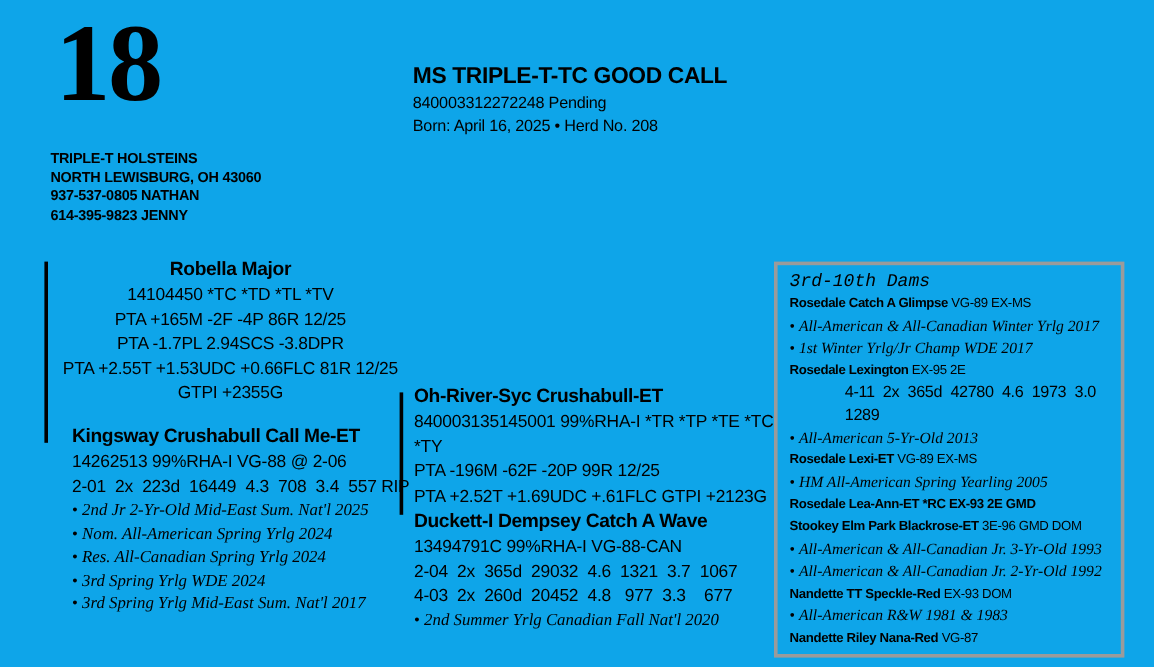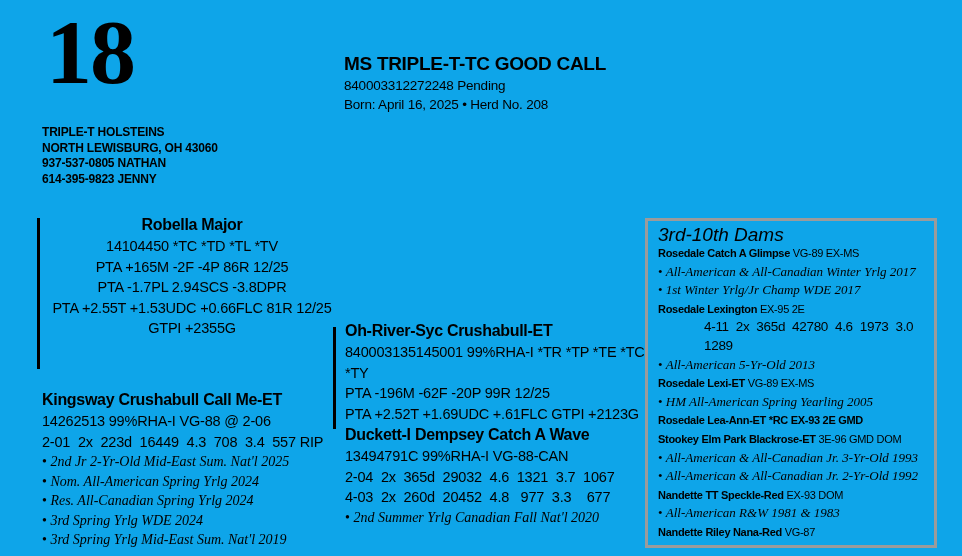--- a/index.html
+++ b/index.html
@@ -28,40 +28,40 @@
   
   .consignor{position:absolute;left:42px;top:125px;}
   .consignor-line{font-size:12px;font-weight:bold;line-height:15.5px;letter-spacing:-0.2px;}
   
   .ped-bar{position:absolute;width:3px;background:#000;}
   .bar-sire{left:37px;top:218px;height:151px;}
   .bar-dam-sire{left:333px;top:327px;height:102px;}
   
   .ped-block{position:absolute;letter-spacing:-0.2px;}
   .block-sire{left:47px;top:214px;width:290px;text-align:center;}
-  .block-dam{left:42px;top:353px;width:300px;margin-top:36px;}
+  .block-dam{left:60px;top:353px;width:300px;}
   .block-mid{left:345px;top:320px;width:300px;}
   .ped-name{font-size:16px;font-weight:bold;line-height:22px;letter-spacing:-0.3px;}
   .ped-line{font-size:14.5px;line-height:20.5px;white-space:pre-wrap;}
   .award{
     font-family:"Liberation Serif",serif;font-style:italic;
     font-size:14px;line-height:19.5px;letter-spacing:0;
   }
   .award::before{content:"\2022  ";font-style:normal;}
   
   .dams-box{
     position:absolute;left:645px;top:218px;
     width:292px;height:330px;box-sizing:border-box;
     border:3px solid var(--box_border,#9b9b9b);
     padding:5px 10px 4px 10px;
     overflow:hidden;
   }
   .dams-box-title{
-    font-family:Liberation Sans, sans-serif;font-style:italic;
-    font-size:19px;line-height:18px;
+    font-family:Liberation Mono, monospace;font-style:italic;
+    font-size:15px;line-height:18px;
   }
   .dam-row{font-size:11px;line-height:18.6px;letter-spacing:-0.3px;white-space:pre-wrap;}
   .dam-name{font-weight:bold;}
   .dam-rating{font-weight:normal;}
   .dams-box .award{font-size:13px;line-height:18.6px;}
   .dams-box .rec-line{font-size:13.5px;line-height:18.6px;white-space:pre-wrap;letter-spacing:-0.3px;margin-left:46px;}
 </style>
 </head>
 <body>
 
@@ -95,21 +95,21 @@
   </div>
 
   <div class="ped-block block-dam">
     <div class="ped-name">Kingsway Crushabull Call Me-ET</div>
     <div class="ped-line">14262513 99%RHA-I VG-88 @ 2-06</div>
     <div class="ped-line">2-01  2x  223d  16449  4.3  708  3.4  557 RIP</div>
     <div class="award">2nd Jr 2-Yr-Old Mid-East Sum. Nat'l 2025</div>
     <div class="award">Nom. All-American Spring Yrlg 2024</div>
     <div class="award">Res. All-Canadian Spring Yrlg 2024</div>
     <div class="award">3rd Spring Yrlg WDE 2024</div>
-    <div class="award">3rd Spring Yrlg Mid-East Sum. Nat'l 2019</div>
+    <div class="award">3rd Spring Yrlg Mid-East Sum. Nat'l 2017</div>
   </div>
 
   <div class="ped-block block-mid">
     <div class="ped-name">Oh-River-Syc Crushabull-ET</div>
     <div class="ped-line">840003135145001 99%RHA-I *TR *TP *TE *TC *TY</div>
     <div class="ped-line">PTA -196M -62F -20P 99R 12/25</div>
     <div class="ped-line">PTA +2.52T +1.69UDC +.61FLC GTPI +2123G</div>
     <div class="ped-name">Duckett-I Dempsey Catch A Wave</div>
     <div class="ped-line">13494791C 99%RHA-I VG-88-CAN</div>
     <div class="ped-line">2-04  2x  365d  29032  4.6  1321  3.7  1067</div>

